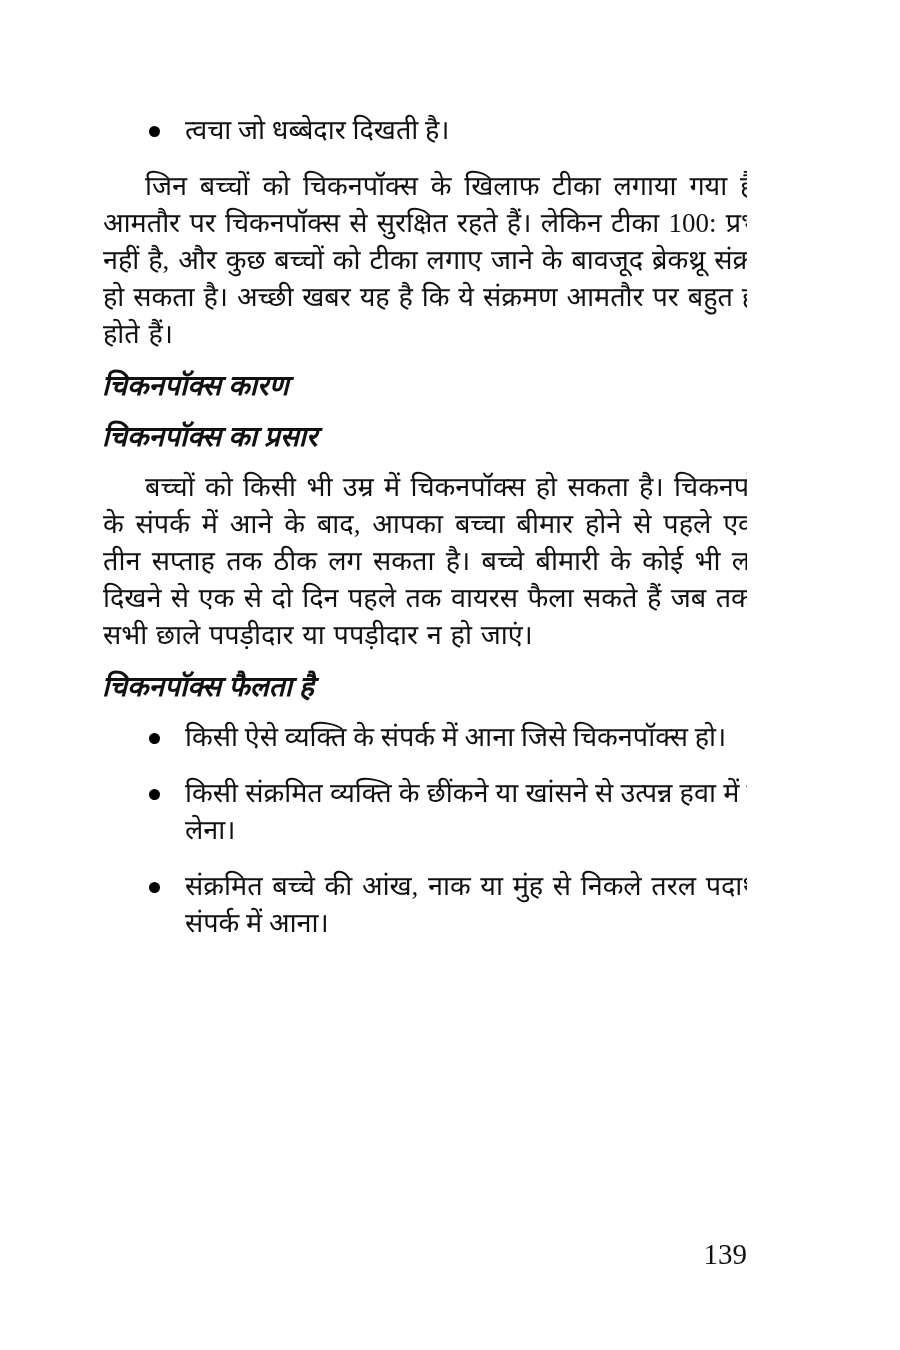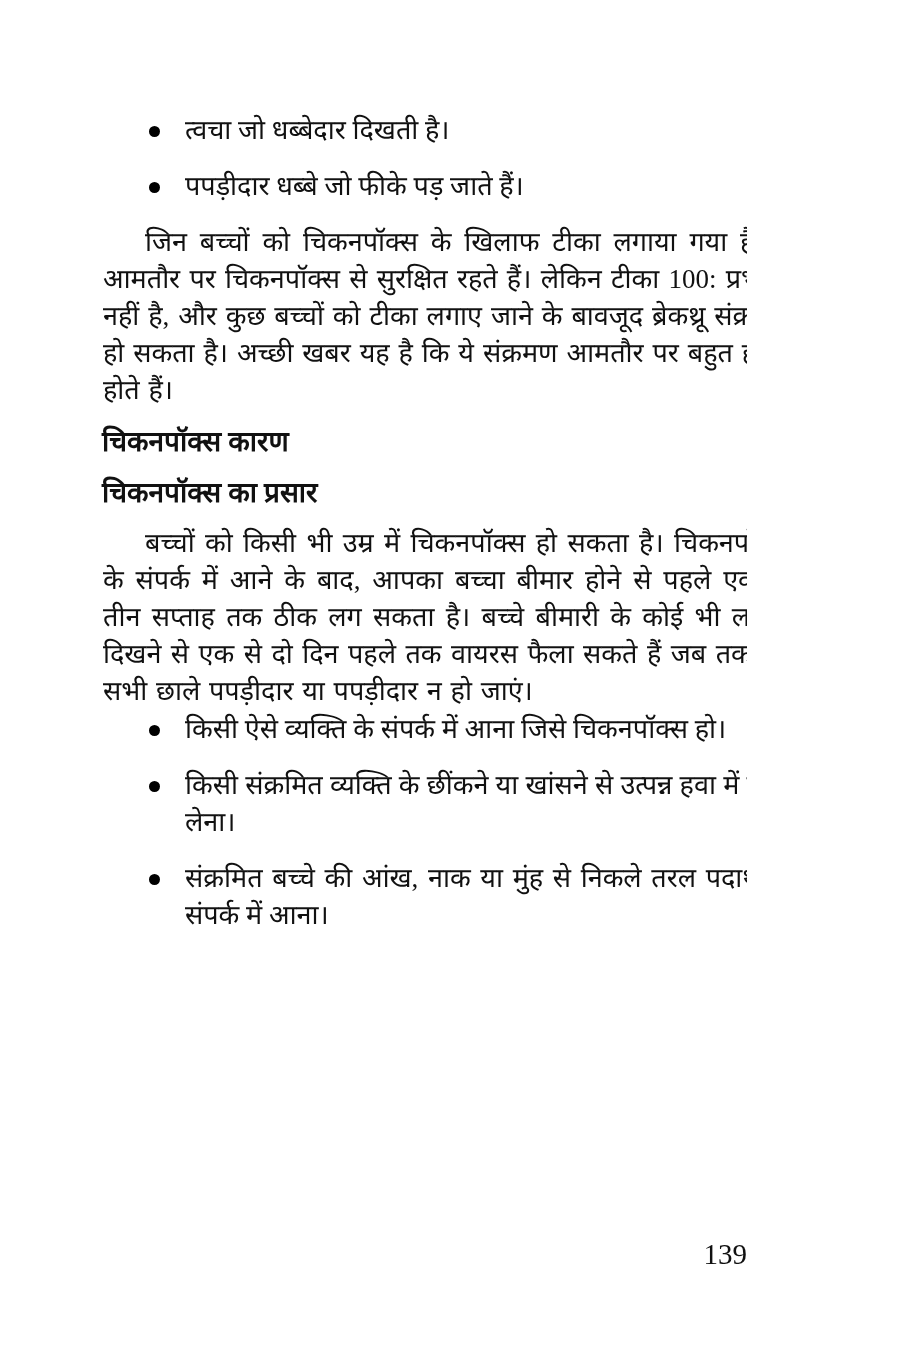--- a/index.html
+++ b/index.html
@@ -54,20 +54,21 @@
   p.para-first {
     margin-top: 15px;
   }
   h2.heading {
     font-size: 28px;
     line-height: 37px;
     font-weight: bold;
     margin: 14px 0 14px 0;
     text-align: left;
     text-indent: 0;
+    font-style: italic;
   }
   .page-number {
     position: absolute;
     left: 0;
     top: 1238px;
     width: 100%;
     text-align: right;
     font-family: "Liberation Serif", "DejaVu Serif", serif;
     font-size: 29px;
     color: #111111;
@@ -77,33 +78,30 @@
 <body>
 
 <div class="page">
   <div class="content">
 
     <ul class="bullet-list">
       <li>
         <span class="dot"></span>
         <span>त्वचा जो धब्बेदार दिखती है।</span>
       </li>
-      <li>
-        <span class="dot"></span>
-        <span>पपड़ीदार धब्बे जो फीके पड़ जाते हैं।</span>
-      </li>
     </ul>
 
     <p class="para para-first">जिन बच्चों को चिकनपॉक्स के खिलाफ टीका लगाया गया है, वे आमतौर पर चिकनपॉक्स से सुरक्षित रहते हैं। लेकिन टीका 100: प्रभावी नहीं है, और कुछ बच्चों को टीका लगाए जाने के बावजूद ब्रेकथ्रू संक्रमण हो सकता है। अच्छी खबर यह है कि ये संक्रमण आमतौर पर बहुत हल्के होते हैं।</p>
 
     <h2 class="heading">चिकनपॉक्स कारण</h2>
 
     <h2 class="heading">चिकनपॉक्स का प्रसार</h2>
     <p class="para">बच्चों को किसी भी उम्र में चिकनपॉक्स हो सकता है। चिकनपॉक्स के संपर्क में आने के बाद, आपका बच्चा बीमार होने से पहले एक से तीन सप्ताह तक ठीक लग सकता है। बच्चे बीमारी के कोई भी लक्षण दिखने से एक से दो दिन पहले तक वायरस फैला सकते हैं जब तक कि सभी छाले पपड़ीदार या पपड़ीदार न हो जाएं।</p>
 
+    <h2 class="heading">चिकनपॉक्स फैलता है</h2>
 
     <ul class="bullet-list">
       <li>
         <span class="dot"></span>
         <span>किसी ऐसे व्यक्ति के संपर्क में आना जिसे चिकनपॉक्स हो।</span>
       </li>
       <li>
         <span class="dot"></span>
         <span>किसी संक्रमित व्यक्ति के छींकने या खांसने से उत्पन्न हवा में सांस लेना।</span>
       </li>

